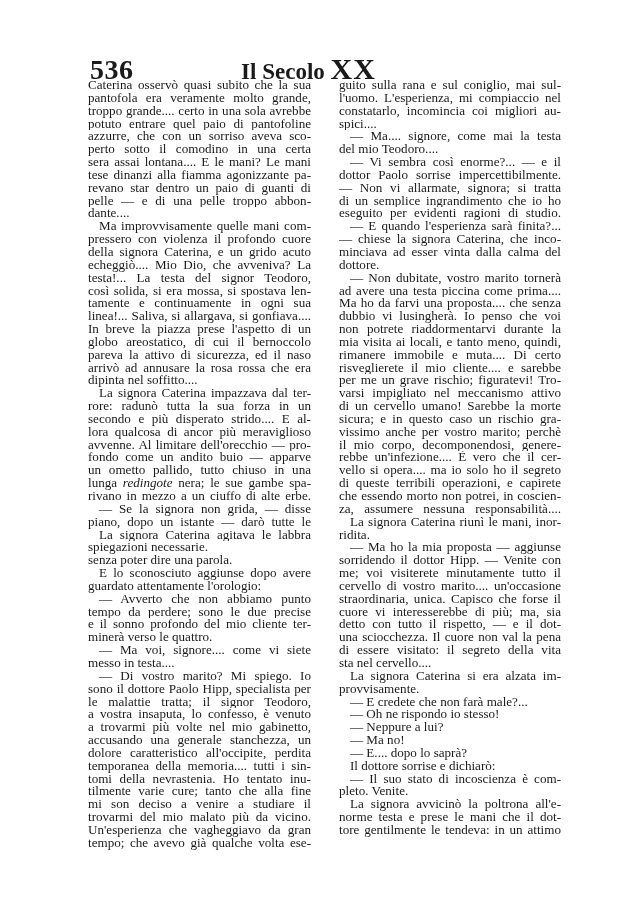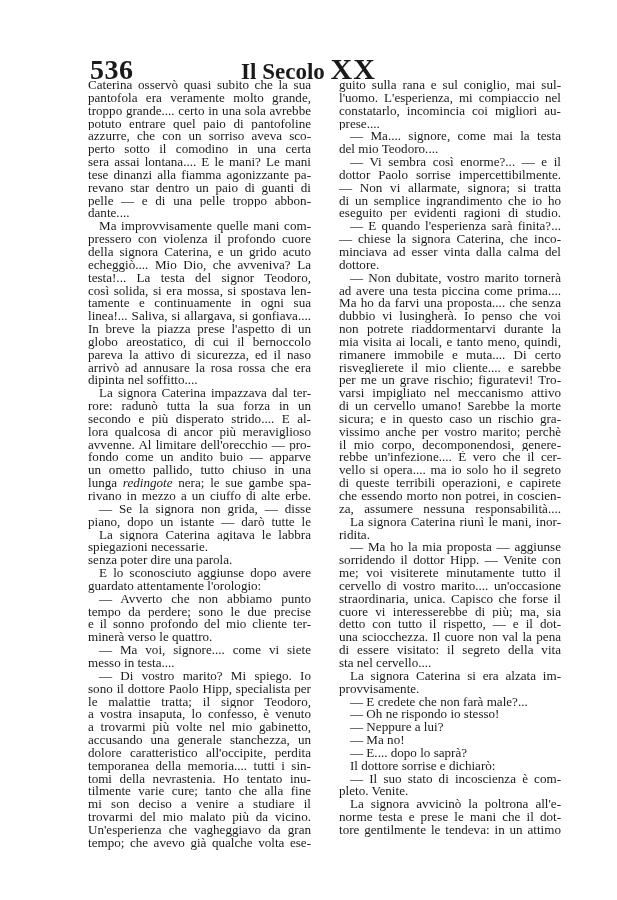--- a/index.html
+++ b/index.html
@@ -82,21 +82,21 @@
       <span class="ln">tilmente varie cure; tanto che alla fine</span>
       <span class="ln">mi son deciso a venire a studiare il</span>
       <span class="ln">trovarmi del mio malato più da vicino.</span>
       <span class="ln">Un'esperienza che vagheggiavo da gran</span>
       <span class="ln">tempo; che avevo già qualche volta ese-</span>
     </div>
   <div class="col right" id="col-right">
       <span class="ln">guito sulla rana e sul coniglio, mai sul-</span>
       <span class="ln">l'uomo. L'esperienza, mi compiaccio nel</span>
       <span class="ln">constatarlo, incomincia coi migliori au-</span>
-      <span class="ln last">prese....</span>
+      <span class="ln last">spici....</span>
       <span class="ln ind">— Ma.... signore, come mai la testa</span>
       <span class="ln last">del mio Teodoro....</span>
       <span class="ln ind">— Vi sembra così enorme?... — e il</span>
       <span class="ln">dottor Paolo sorrise impercettibilmente.</span>
       <span class="ln">— Non vi allarmate, signora; si tratta</span>
       <span class="ln">di un semplice ingrandimento che io ho</span>
       <span class="ln">eseguito per evidenti ragioni di studio.</span>
       <span class="ln ind">— E quando l'esperienza sarà finita?...</span>
       <span class="ln">— chiese la signora Caterina, che inco-</span>
       <span class="ln">minciava ad esser vinta dalla calma del</span>

